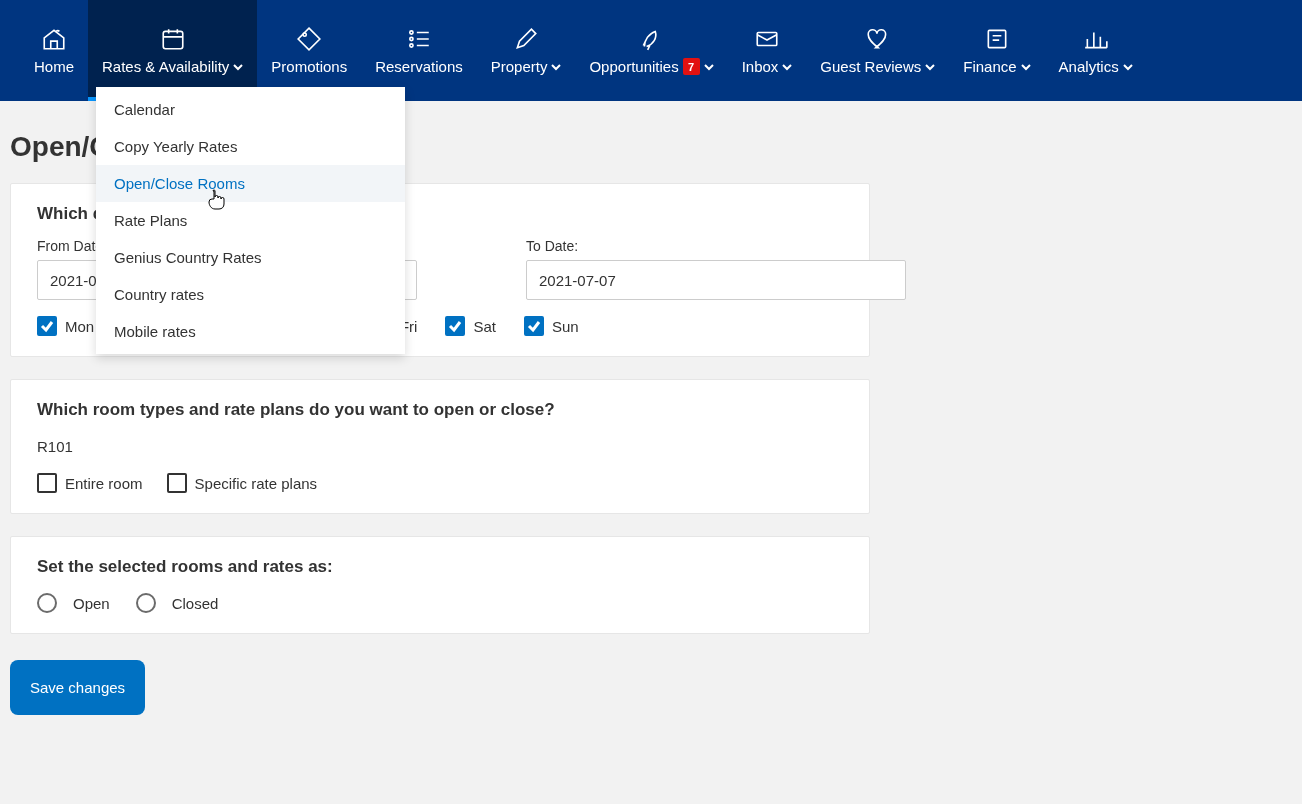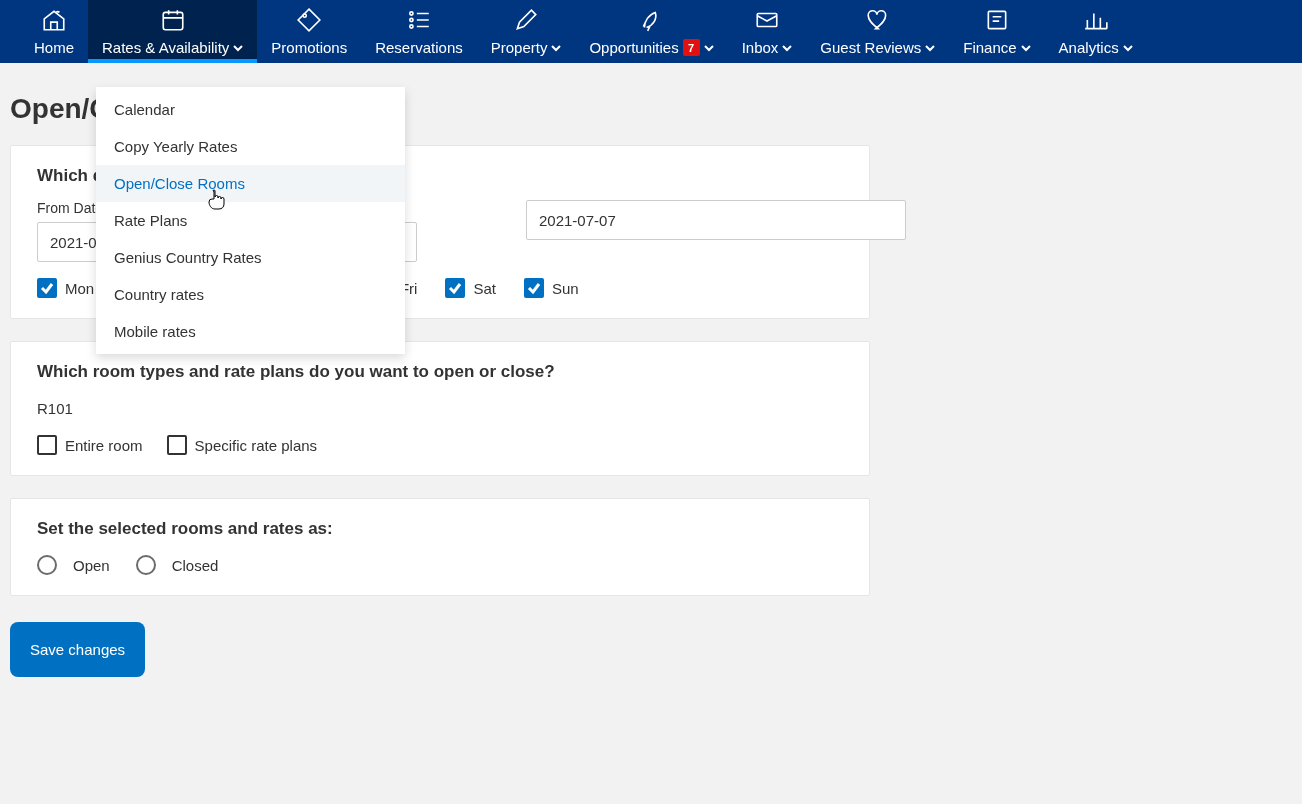--- a/index.html
+++ b/index.html
@@ -12,21 +12,21 @@
     height: 804px;
     overflow: hidden;
     position: relative;
   }
 
   
   .top-nav {
     display: flex;
     align-items: stretch;
     background: #003580;
-    height: 63px;
+    height: 101px;
     padding: 0 20px 0 20px;
   }
   .nav-item {
     display: flex;
     flex-direction: column;
     align-items: center;
     justify-content: center;
     color: #fff;
     padding: 8px 14px;
     cursor: pointer;
@@ -298,20 +298,21 @@
 
   
   <div class="card">
     <div class="card-title">Which dates do you want to open or close?</div>
     <div class="date-row">
       <div class="date-group">
         <label class="field-label">From Date:</label>
         <input class="text-input" value="2021-06-07" style="">
       </div>
       <div class="date-group">
+        <label class="field-label">To Date:</label>
         <input class="text-input" value="2021-07-07" style="">
       </div>
     </div>
     <div class="days-row">
       <div class="cb-group">
         <span class="cb checked">
             <svg viewBox="0 0 14 14">
               <path d="M2 7 L6 11 L12 3"></path>
             </svg>
           </span>

